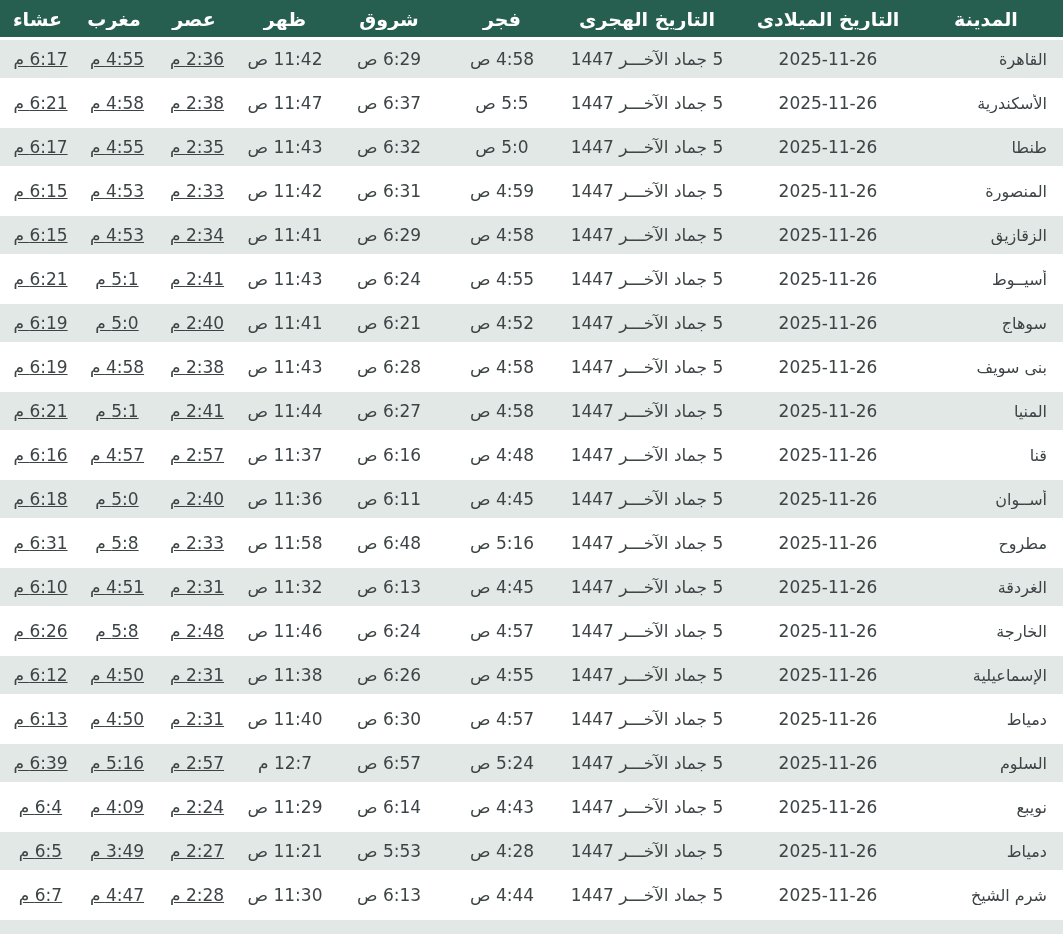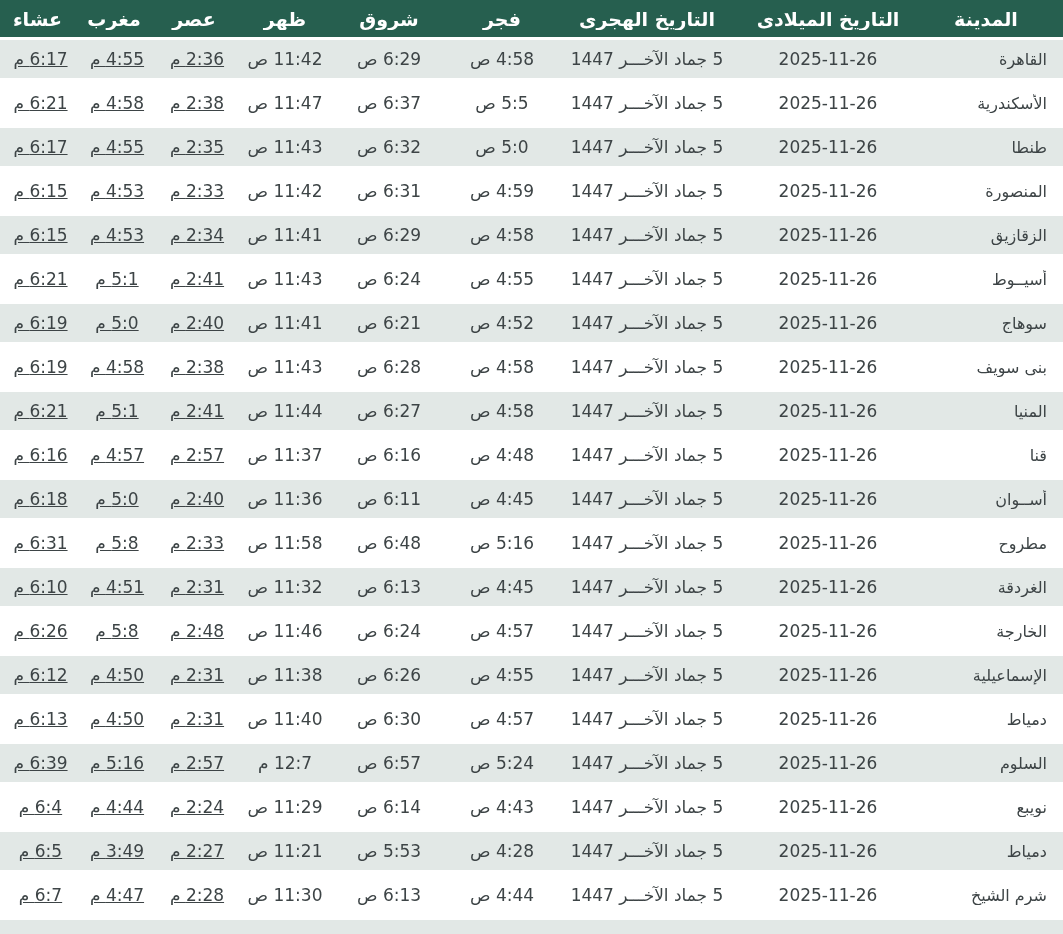--- a/index.html
+++ b/index.html
@@ -255,21 +255,21 @@
         <div class="cell isha">6:39 م</div>
       </div>
       <div class="row">
         <div class="cell city">نويبع</div>
         <div class="cell date_gregorian">2025-11-26</div>
         <div class="cell date_hijri">5 جماد الآخـــر 1447</div>
         <div class="cell fajr">4:43 ص</div>
         <div class="cell shorouq">6:14 ص</div>
         <div class="cell dhuhr">11:29 ص</div>
         <div class="cell asr">2:24 م</div>
-        <div class="cell maghrib">4:44 م</div>
+        <div class="cell maghrib">4:09 م</div>
         <div class="cell isha">6:4 م</div>
       </div>
       <div class="row">
         <div class="cell city">دمياط</div>
         <div class="cell date_gregorian">2025-11-26</div>
         <div class="cell date_hijri">5 جماد الآخـــر 1447</div>
         <div class="cell fajr">4:28 ص</div>
         <div class="cell shorouq">5:53 ص</div>
         <div class="cell dhuhr">11:21 ص</div>
         <div class="cell asr">2:27 م</div>

